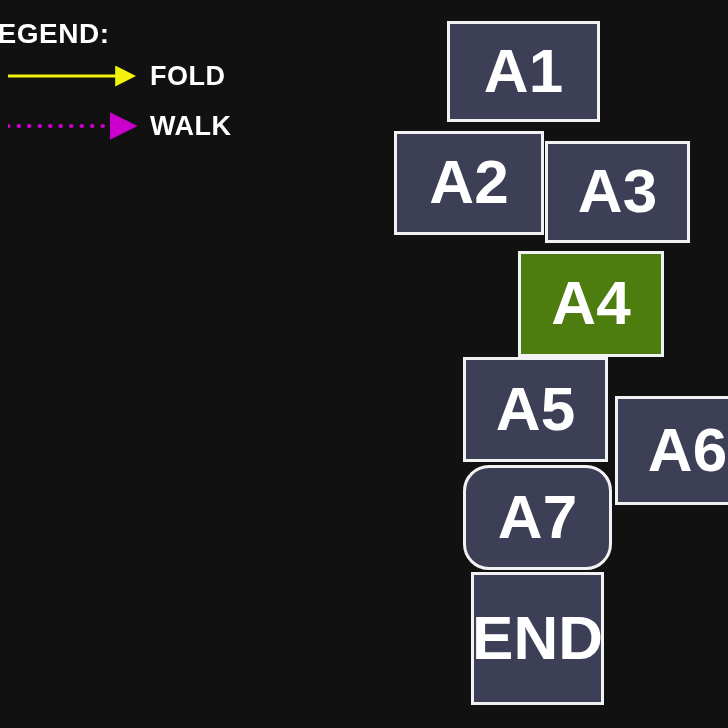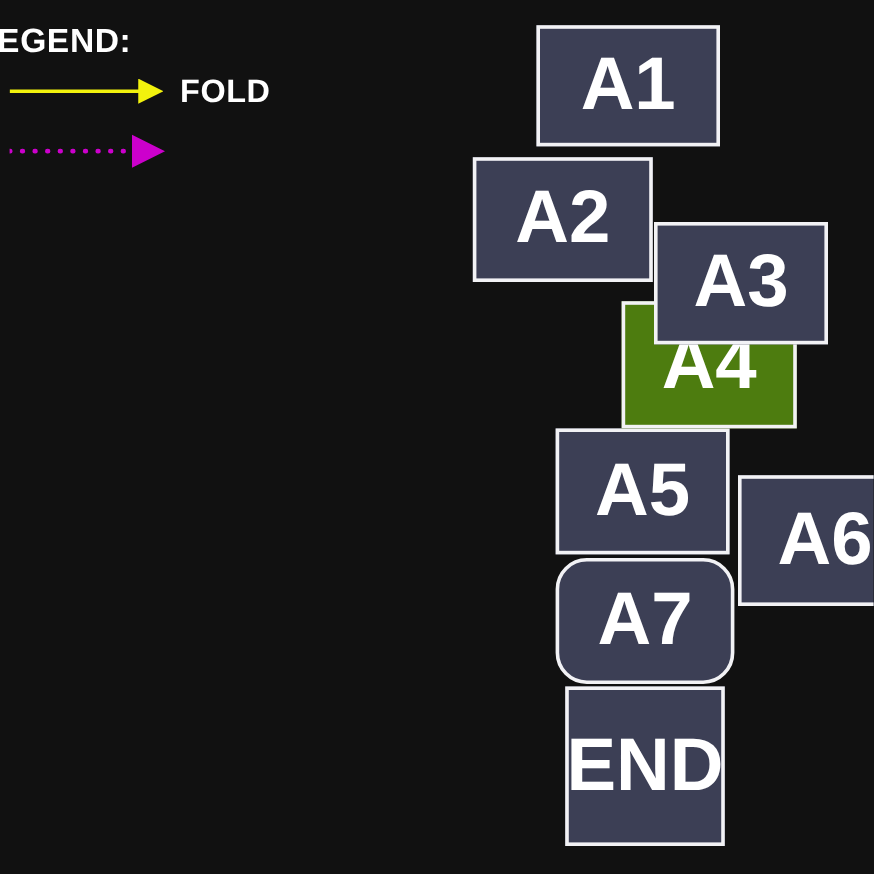--- a/index.html
+++ b/index.html
@@ -113,32 +113,33 @@
 
     <div class="legend-row walk">
       <svg class="legend-arrow" viewBox="0 0 140 34">
         <defs>
           <marker id="walk-head" markerWidth="7" markerHeight="7" refX="5.6" refY="3.5" orient="auto">
             <path d="M0,0 L7,3.5 L0,7 Z" fill="#cc00cc"></path>
           </marker>
         </defs>
         <line x1="0" y1="17" x2="124" y2="17" stroke="#cc00cc" stroke-width="4" stroke-linecap="round" stroke-dasharray="0.5 10" marker-end="url(#walk-head)"></line>
       </svg>
+      <div class="legend-label">WALK</div>
     </div>
 
   </div>
 
   <div id="nodes">
       <div class="node" style="left: 447px; top: 21px; width: 153px; height: 101px; z-index: 8; background: rgb(60, 63, 85); border-color: rgb(242, 242, 245); color: rgb(255, 255, 255);">
         <span>A1</span>
       </div>
       <div class="node" style="left: 394px; top: 131px; width: 150px; height: 104px; z-index: 7; background: rgb(60, 63, 85); border-color: rgb(242, 242, 245); color: rgb(255, 255, 255);">
         <span>A2</span>
       </div>
-      <div class="node" style="left: 545px; top: 141px; width: 145px; height: 102px; z-index: 6; background: rgb(60, 63, 85); border-color: rgb(242, 242, 245); color: rgb(255, 255, 255); margin-top: 44px;">
+      <div class="node" style="left: 545px; top: 141px; width: 145px; height: 102px; z-index: 6; background: rgb(60, 63, 85); border-color: rgb(242, 242, 245); color: rgb(255, 255, 255);">
         <span>A3</span>
       </div>
       <div class="node" style="left: 518px; top: 251px; width: 146px; height: 106px; z-index: 5; background: #4d7c0f; border-color: rgb(242, 242, 245); color: rgb(255, 255, 255);">
         <span>A4</span>
       </div>
       <div class="node" style="left: 463px; top: 357px; width: 145px; height: 105px; z-index: 4; background: rgb(60, 63, 85); border-color: rgb(242, 242, 245); color: rgb(255, 255, 255); text-align: right;">
         <span>A5</span>
       </div>
       <div class="node" style="left: 615px; top: 396px; width: 145px; height: 109px; z-index: 2; background: rgb(60, 63, 85); border-color: rgb(242, 242, 245); color: rgb(255, 255, 255);">
         <span>A6</span>

